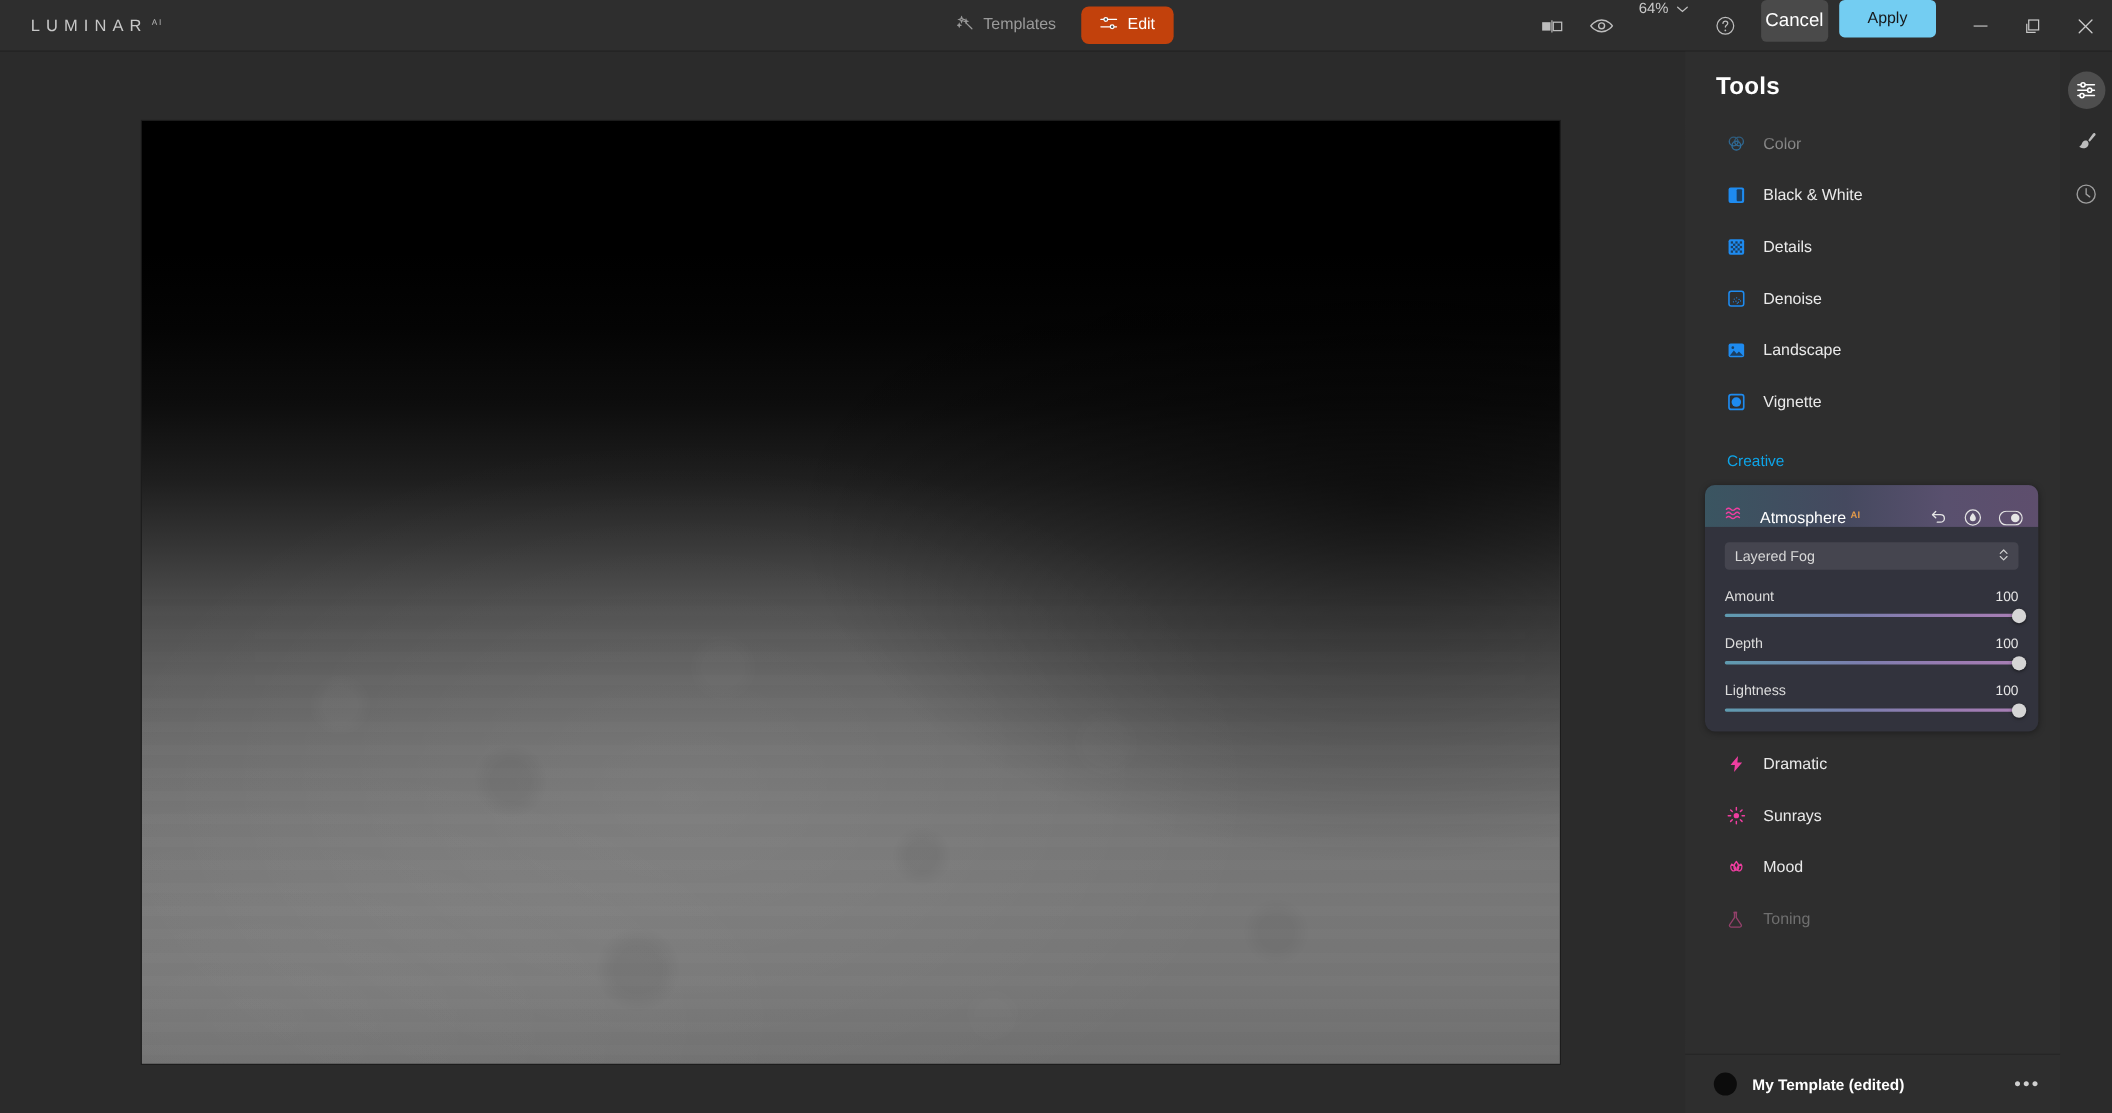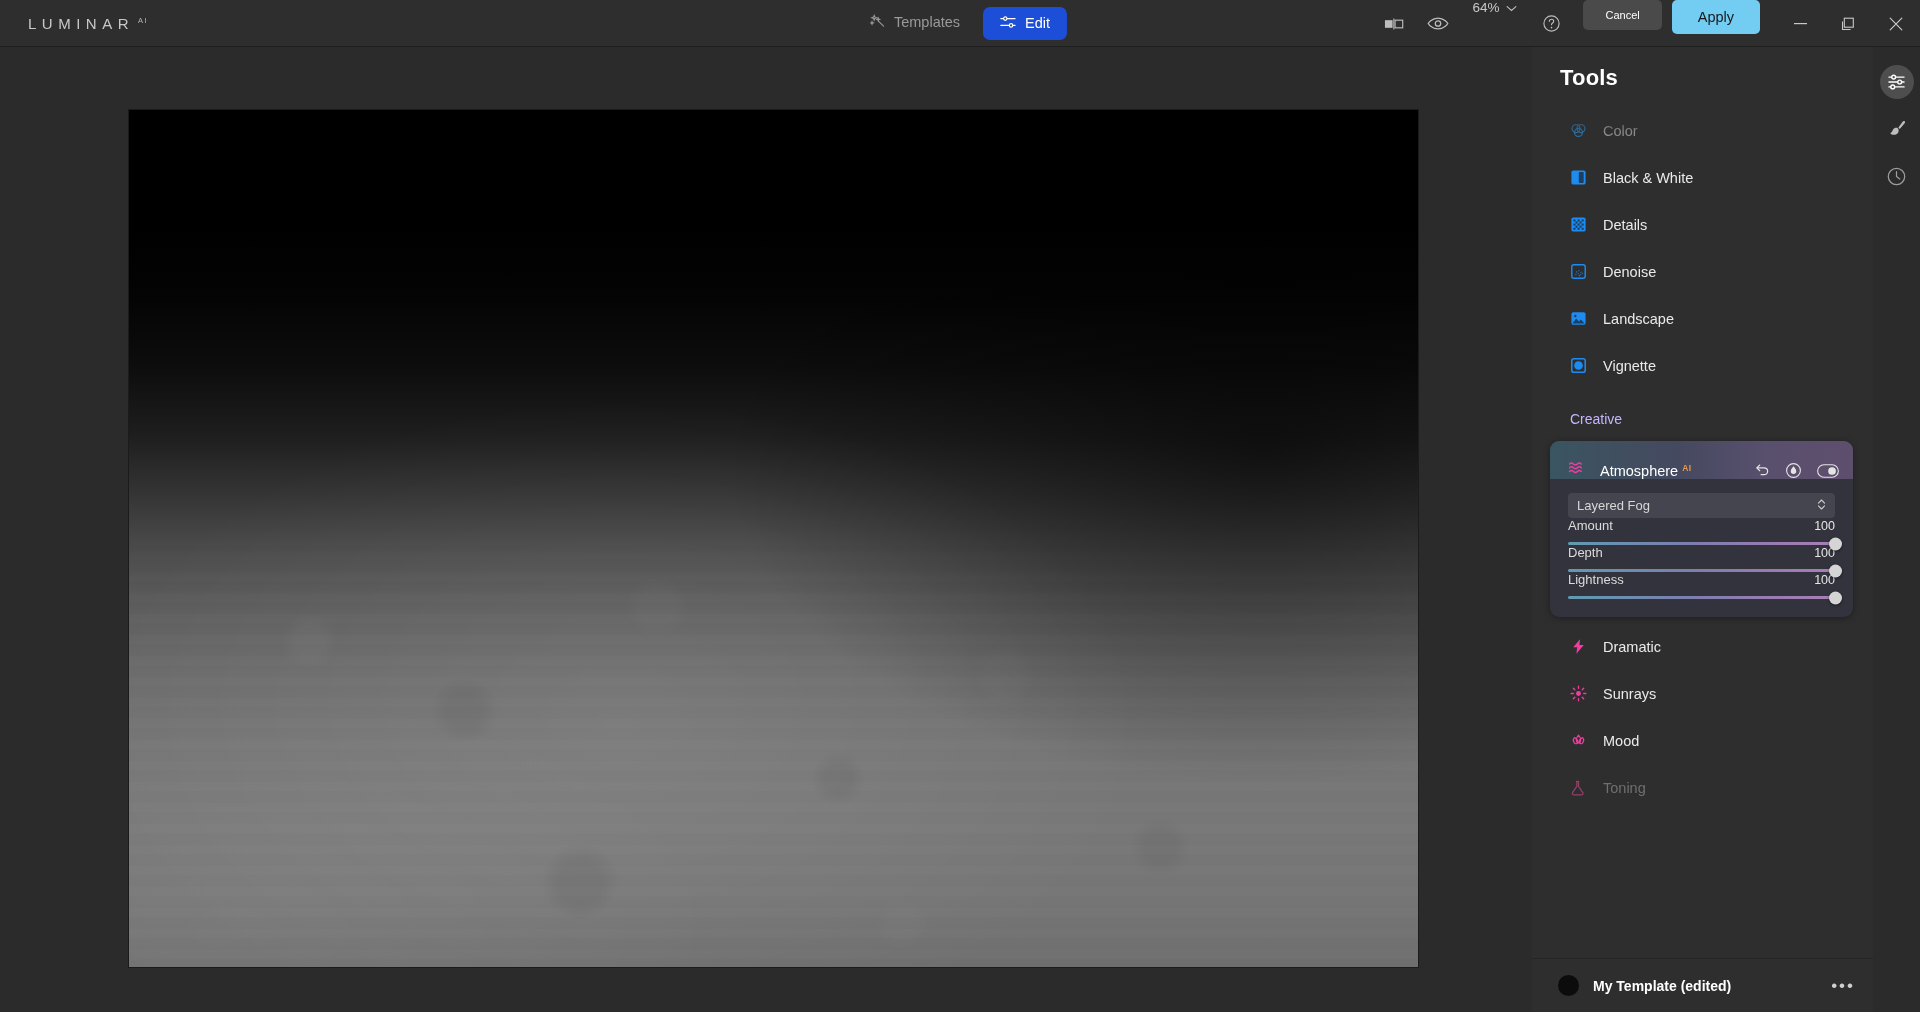--- a/index.html
+++ b/index.html
@@ -35,32 +35,32 @@
 
   .center-group {
     position:absolute; left:50%; transform:translateX(-50%);
     display:flex; align-items:center; gap:6px;
   }
   .mode-btn {
     display:flex; gap:9px;
     padding:8px 17px; border-radius:7px;
     font-size:14.5px; color:#9a9a9a; cursor:pointer; background:transparent;
   }
-  .mode-btn.active { background:#1d4ed8; color:#ffffff; }
+  .mode-btn.active { background:#c2410c; color:#ffffff; }
 
   .right-group {
     position:absolute; right:0; top:0; height:35px;
     display:flex; align-items:flex-start; gap:0px;
   }
   .hicon { width:44px; height:47px; display:flex; align-items:center; justify-content:center; cursor:pointer; }
   .zoomctl { display:flex; align-items:center; gap:7px; padding:0 12px; font-size:13.5px; color:#c9c9c9; cursor:pointer; }
   .btn-cancel {
     margin-left:10px; background:#4a4a4a; color:#fff; border:none;
-    font-size:11px; font-family:inherit;
-    padding:9px 22px; border-radius:5px; cursor:pointer;
+    font-size:17px; font-family:inherit;
+    padding:9px 4px; border-radius:5px; cursor:pointer;
   }
   .btn-apply {
     margin-left:10px; background:#73cdf2; color:#16181a; border:none;
     font-size:14.5px; font-family:inherit;
     padding:9px 26px; border-radius:5px; cursor:pointer;
   }
   .wincontrols { display:flex; margin-left:16px; }
   .wbtn { width:48px; height:47px; display:flex; align-items:center; justify-content:center; cursor:pointer; }
 
   
@@ -117,21 +117,21 @@
     overflow:hidden;
   }
   .tool-row {
     display:flex; align-items:center; gap:16px;
     height:47px; padding-left:38px; cursor:pointer; font-size:14.5px; color:#eaeaea;
   }
   .tool-row.faded { color:#8d8d8d; }
   .tool-row.faded2 { color:#6f6f6f; }
   .tool-row .ico { width:17px; height:17px; flex:none; display:flex; align-items:center; justify-content:center; }
   .ai-sup { font-size:8.5px; color:#e39a4a; margin-left:4px; vertical-align:super; font-weight:700; letter-spacing:.4px;}
-  .section-label { font-size:14px; color:#c4b5fd; padding:22px 0 8px 38px; }
+  .section-label { font-size:14px; color:#0ea5e9; padding:22px 0 8px 38px; }
 
   
   .atm-card {
     margin:6px 20px 6px 18px; border-radius:9px; overflow:hidden;
     background:#32333d;
     box-shadow:0 1px 6px rgba(0,0,0,.35);
   }
   .atm-head {
     height:38px; display:flex; align-items:flex-end; padding:0 14px 0 18px;
     background:linear-gradient(90deg,#3a5561 0%, #45495f 42%, #59506e 72%, #5e4e6d 100%);
@@ -139,21 +139,21 @@
   .atm-head .name { font-size:14.5px; color:#fff; margin-left:15px; flex:1; display:flex; align-items:flex-start;}
   .atm-acts { display:flex; align-items:center; gap:15px; }
   .atm-acts .a { cursor:pointer; display:flex; align-items:center; }
   .atm-body { padding:14px 18px 18px 18px; }
   .dropdown {
     height:25px; border-radius:4px; background:#45454f;
     display:flex; align-items:center; padding:0 9px;
     font-size:13px; color:#d7d7d7; cursor:pointer;
   }
   .dropdown .dval { flex:1; }
-  .slider-block { }
+  .slider-block { margin-top:16px; }
   .slider-top { display:flex; justify-content:space-between; align-items:baseline; font-size:13px; color:#dcdcdc; }
   .slider-top .val { color:#e6e6e6; font-size:12.5px; }
   .track {
     position:relative; height:3px; border-radius:2px; margin-top:9px;
     background:linear-gradient(90deg,#5f9bb0 0%, #7b7fae 45%, #9b7bb2 78%, #a87fb5 100%);
   }
   .knob {
     position:absolute; top:50%; right:-6px; transform:translateY(-50%);
     width:13px; height:13px; border-radius:50%; background:#d5d5d5;
     box-shadow:0 1px 3px rgba(0,0,0,.5); cursor:pointer;

